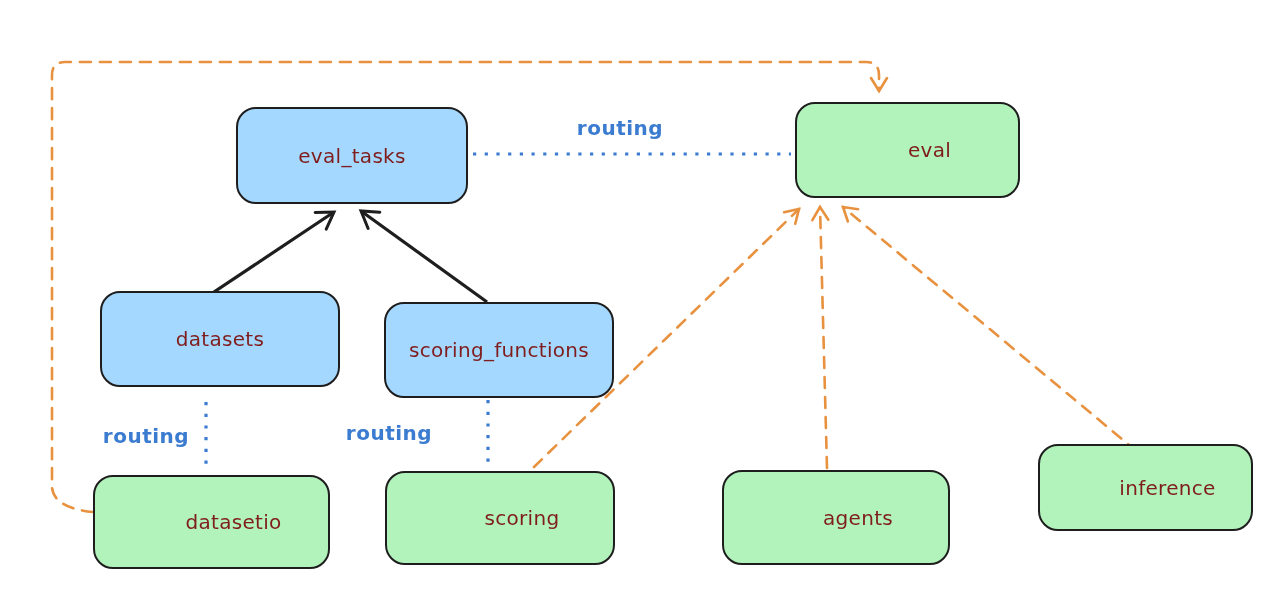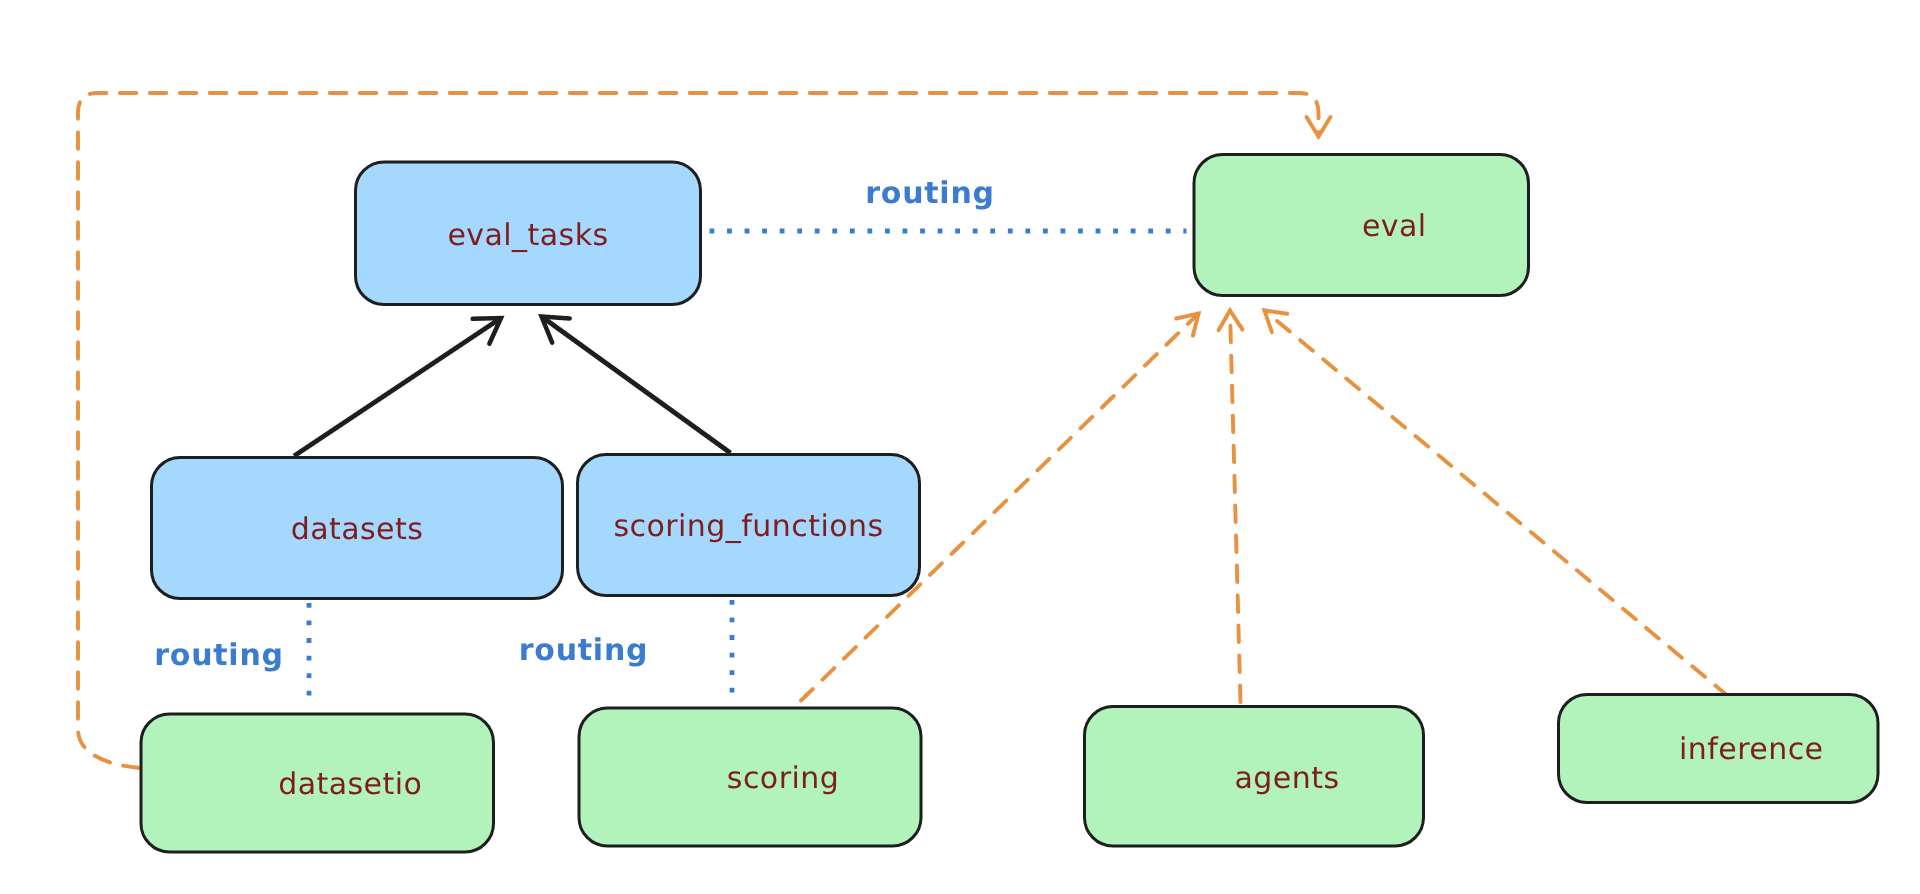--- a/index.html
+++ b/index.html
@@ -61,37 +61,37 @@
     <path d="M1152 464 L843 207" fill="none" stroke="#e8913f" stroke-width="2.6" stroke-dasharray="11 9" stroke-linecap="round" marker-end="url(#arrowOrange)"></path>
   </svg>
 
   <div class="node api" style="left:236px;top:107px;width:232px;height:97px">
     <span>eval_tasks</span>
   </div>
   <div class="node provider" style="left:795px;top:102px;width:225px;height:96px">
     <span>eval</span>
   </div>
 
-  <div class="node api" style="left:100px;top:304px;width:276px;height:96px">
+  <div class="node api" style="left:100px;top:291px;width:240px;height:96px">
     <span>datasets</span>
   </div>
   <div class="node api" style="left:384px;top:302px;width:230px;height:96px">
     <span>scoring_functions</span>
   </div>
 
   <div class="node provider" style="left:385px;top:471px;width:230px;height:94px">
     <span>scoring</span>
   </div>
   <div class="node provider" style="left:93px;top:475px;width:237px;height:94px">
     <span>datasetio</span>
   </div>
   <div class="node provider" style="left:722px;top:470px;width:228px;height:95px">
     <span>agents</span>
   </div>
-  <div class="node provider" style="left:1038px;top:462px;width:215px;height:74px">
+  <div class="node provider" style="left:1038px;top:444px;width:215px;height:87px">
     <span>inference</span>
   </div>
 
   <span class="edge-label" style="left:620px;top:128px">routing</span>
   <span class="edge-label" style="left:146px;top:436px">routing</span>
   <span class="edge-label" style="left:389px;top:433px">routing</span>
 
 </div>
 
 </body></html>

